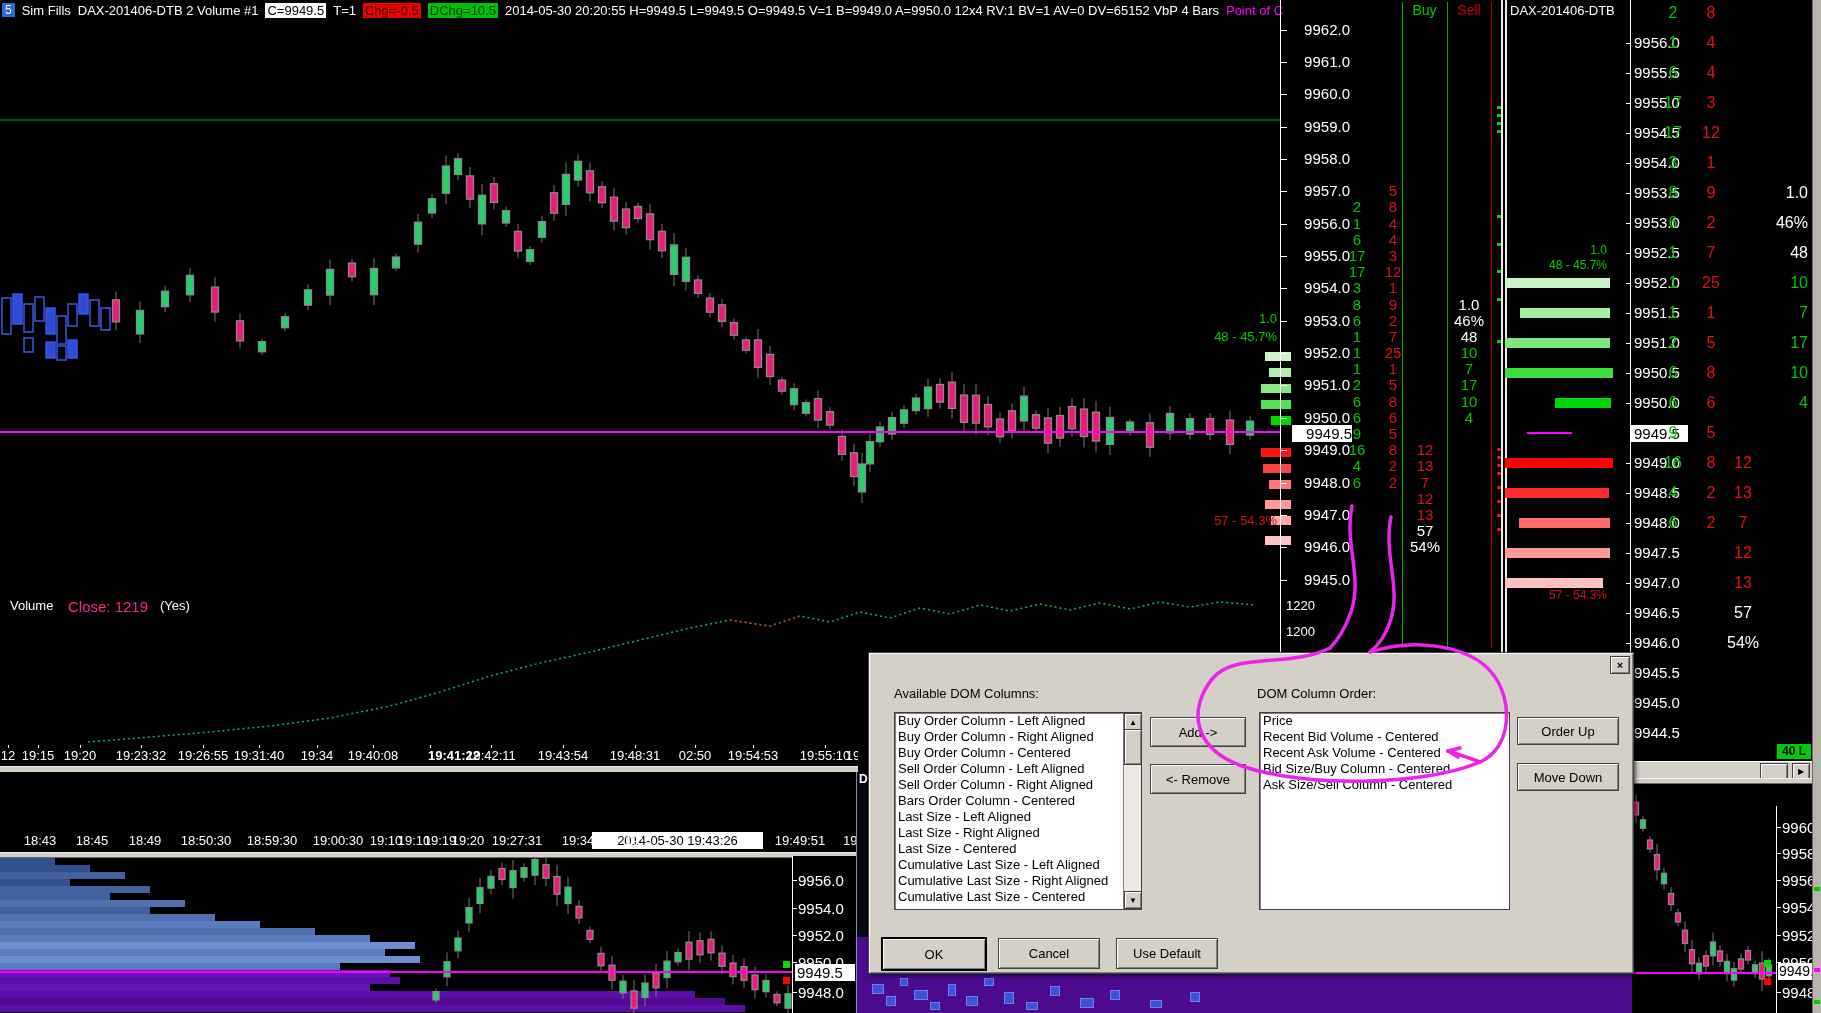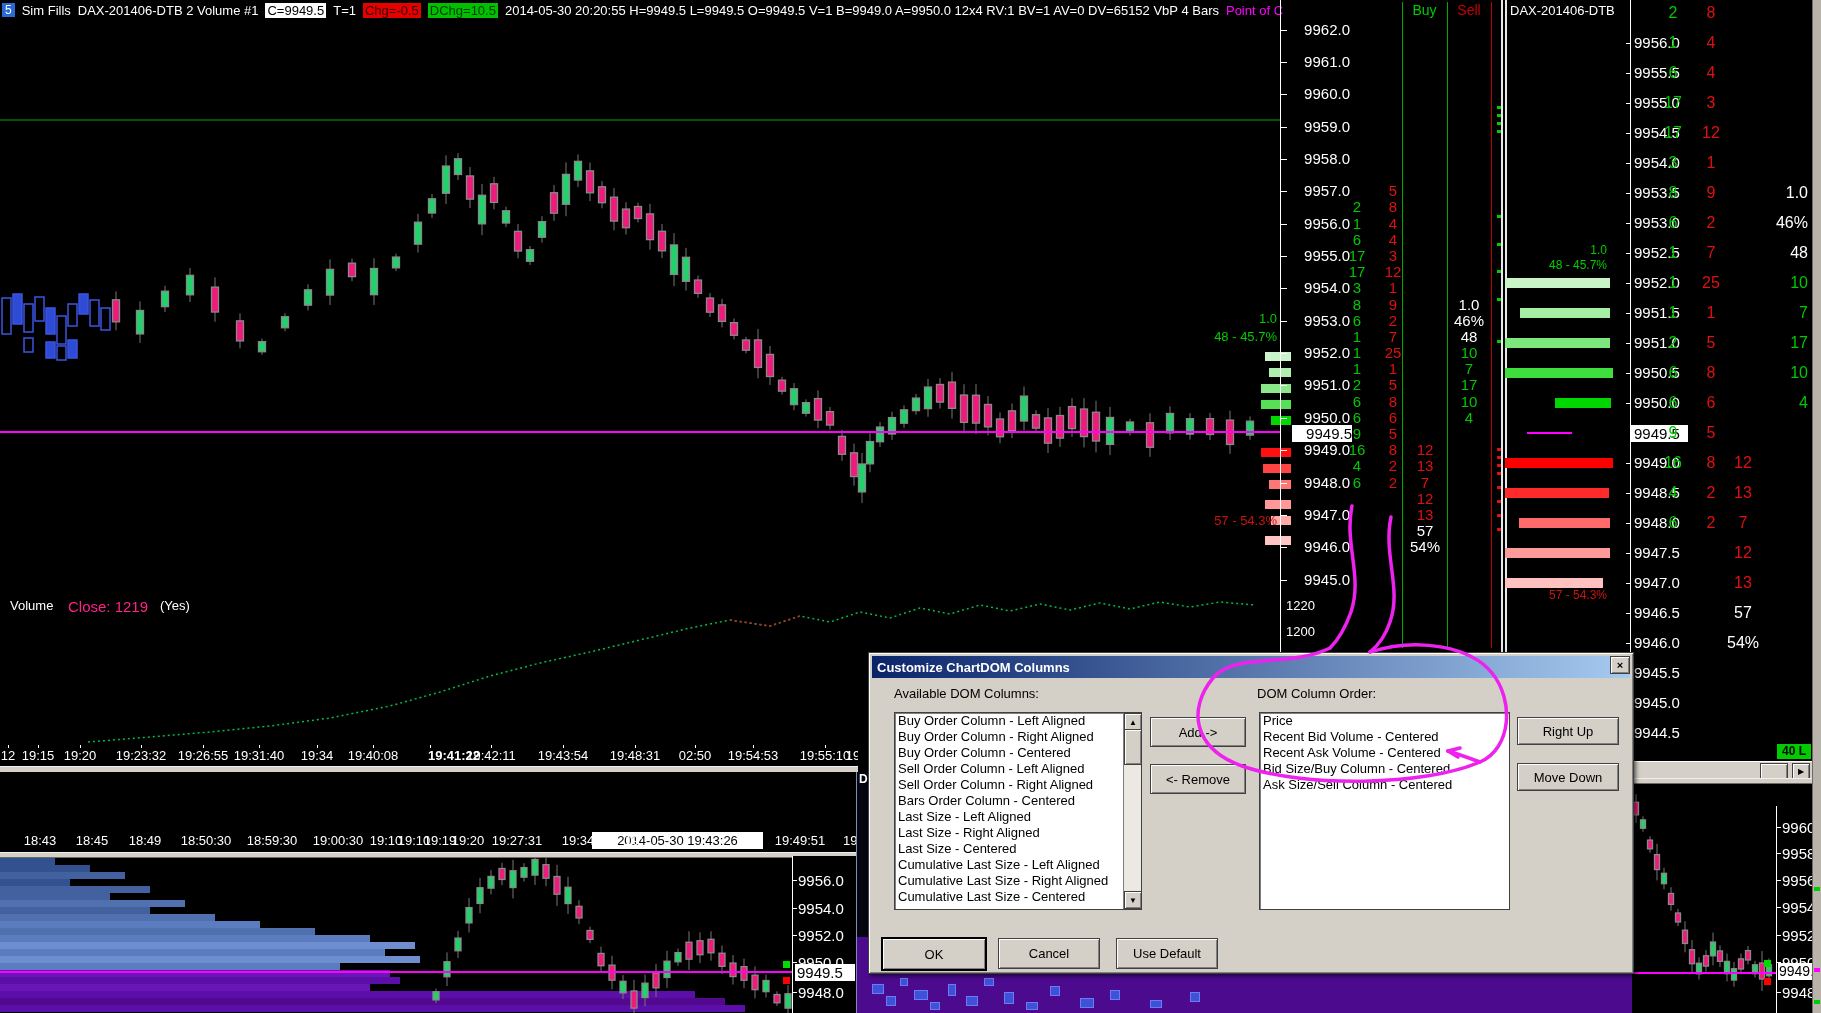--- a/index.html
+++ b/index.html
@@ -736,23 +736,20 @@
       <div style="position: absolute; left: 5px; top: 148px; color: rgb(255, 255, 255); font-size: 15px;">9950.0</div>
       <div style="position: absolute; left: 0px; top: 156px; width: 4px; height: 1px; background: rgb(255, 255, 255);"></div>
       <div style="position: absolute; left: 5px; top: 178px; color: rgb(255, 255, 255); font-size: 15px;">9948.0</div>
       <div style="position: absolute; left: 0px; top: 186px; width: 4px; height: 1px; background: rgb(255, 255, 255);"></div>
       <div style="position: absolute; left: 1px; top: 157px; width: 34px; height: 17px; background: rgb(255, 255, 255); color: rgb(0, 0, 0); font-size: 14px; padding-left: 1px;">9949.5</div>
     </div>
 
   <div class="abs" style="left:1812px;top:0;width:9px;height:1013px;background:#b8b4ac;border-left:1px solid #6f6b63;"></div>
 
   <div id="dialog" class="abs win" style="left:868px;top:652px;width:764px;height:320px;z-index:50;">
-    <div class="wtitle">
-      <span>Customize ChartDOM Columns</span>
-    </div>
     <div class="xbtn">×</div>
 
     <div class="lbl" style="left:25px;top:33px;">Available DOM Columns:</div>
     <div class="listbox" id="lb-available" style="left:25px;top:59px;width:246px;height:196px;">
       <div class="sb">
         <div class="sbtn" style="top:0;">▲</div>
         <div class="sbtn" style="top:16px;height:34px;"></div>
         <div class="sbtn" style="bottom:0;">▼</div>
       </div>
     <div class="li" style="margin-right: 17px;">Buy Order Column - Left Aligned</div>
@@ -774,21 +771,21 @@
 
     <div class="lbl" style="left:388px;top:33px;">DOM Column Order:</div>
     <div class="listbox" id="lb-order" style="left:390px;top:59px;width:249px;height:196px;">
         <div class="li">Price</div>
         <div class="li">Recent Bid Volume - Centered</div>
         <div class="li">Recent Ask Volume - Centered</div>
         <div class="li">Bid Size/Buy Column - Centered</div>
         <div class="li">Ask Size/Sell Column - Centered</div>
       </div>
 
-    <div class="btn" style="left:648px;top:64px;width:100px;height:26px;">Right Up</div>
+    <div class="btn" style="left:648px;top:64px;width:100px;height:26px;">Order Up</div>
     <div class="btn" style="left:648px;top:110px;width:100px;height:26px;">Move Down</div>
 
     <div class="btn default" style="left:12px;top:284px;width:102px;height:30px;">OK</div>
     <div class="btn" style="left:129px;top:285px;width:100px;height:29px;">Cancel</div>
     <div class="btn" style="left:247px;top:285px;width:100px;height:29px;">Use Default</div>
   </div>
 
   <svg id="anno" style="left:0;top:0;z-index:100;pointer-events:none;" width="1821" height="1013" viewBox="0 0 1821 1013">
       <path d="M1352,506 C1344,544 1363,576 1351,612 C1346,626 1340,638 1330,648" fill="none" stroke="#ee22ee" stroke-width="3.5" stroke-linecap="round"></path>
       <path d="M1391,517 C1383,556 1402,588 1390,622 C1386,634 1380,644 1370,652" fill="none" stroke="#ee22ee" stroke-width="3.5" stroke-linecap="round"></path>

